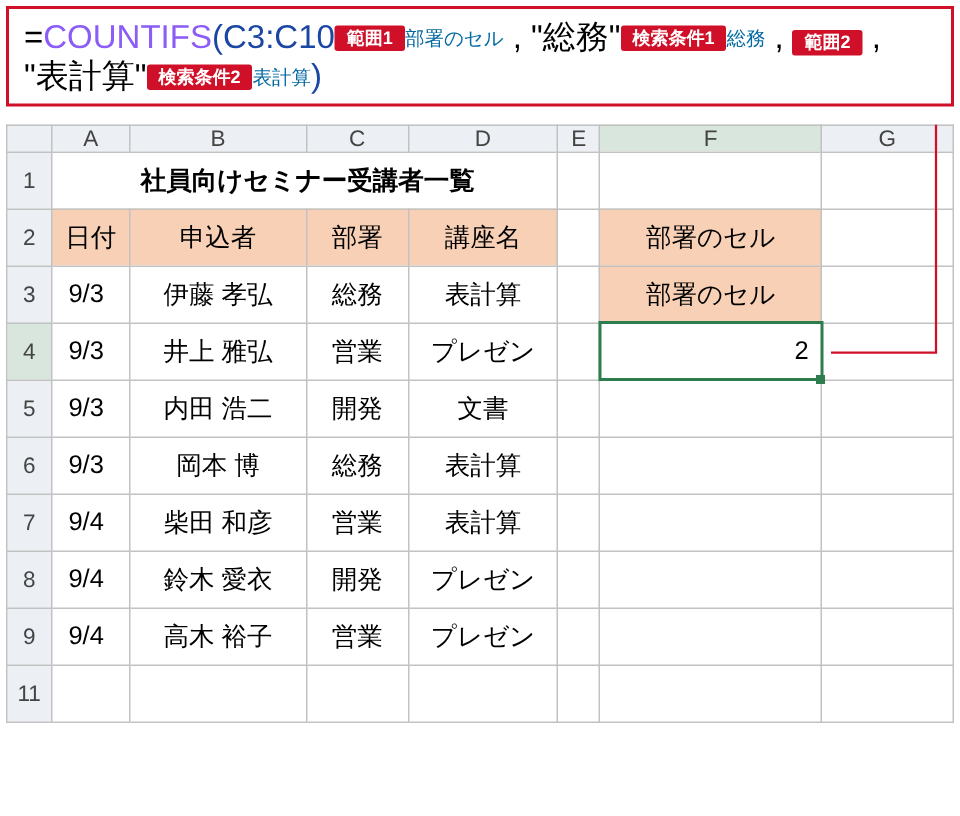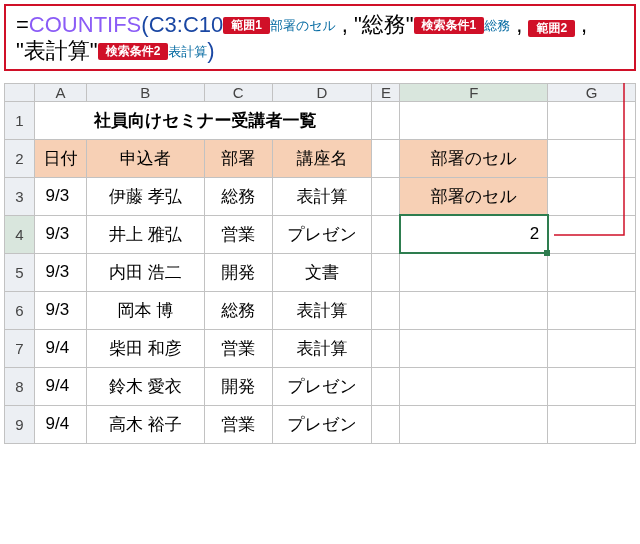--- a/index.html
+++ b/index.html
@@ -195,15 +195,25 @@
     <tr>
       <th class="rowhdr">9</th>
       <td class="data date-cell">9/4</td>
       <td class="data">高木 裕子</td>
       <td class="data">営業</td>
       <td class="data">プレゼン</td>
       <td class="data"></td>
       <td class="data"></td>
       <td class="data"></td>
     </tr>
+    <tr>
+      <th class="rowhdr">11</th>
+      <td class="data"></td>
+      <td class="data"></td>
+      <td class="data"></td>
+      <td class="data"></td>
+      <td class="data"></td>
+      <td class="data"></td>
+      <td class="data"></td>
+    </tr>
   </tbody>
     </table>
 </div>
 
 </body></html>

